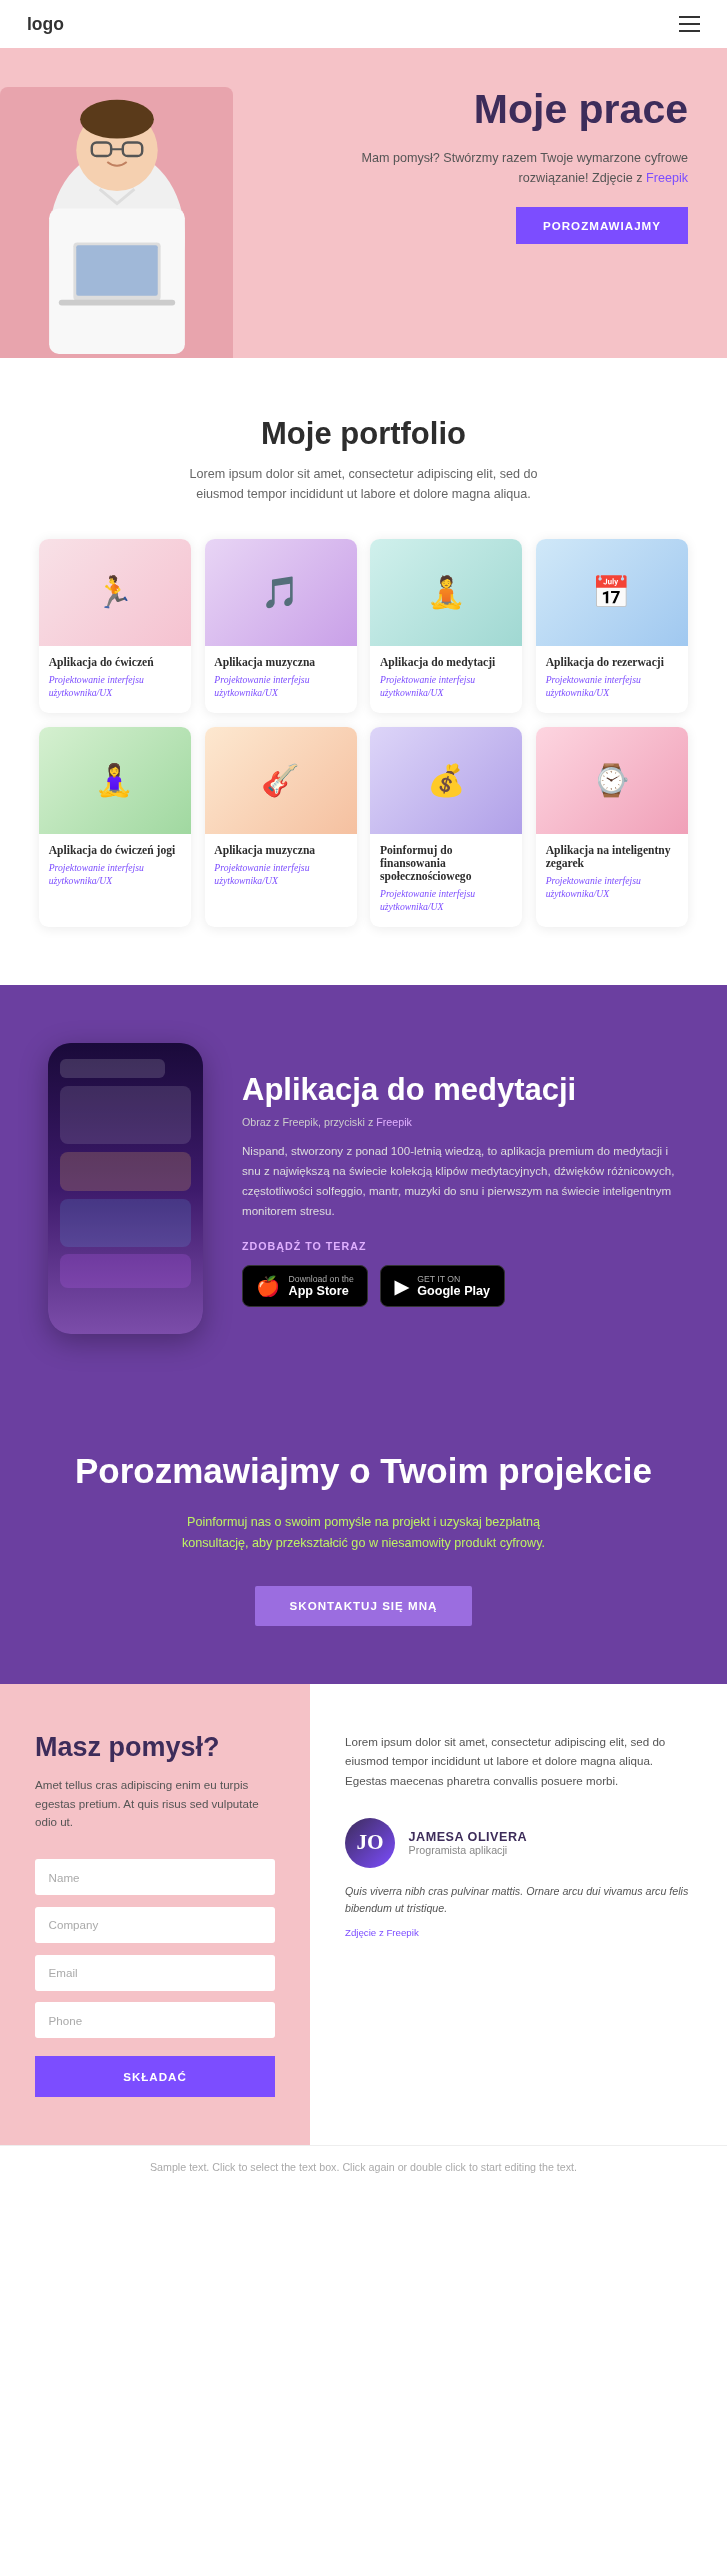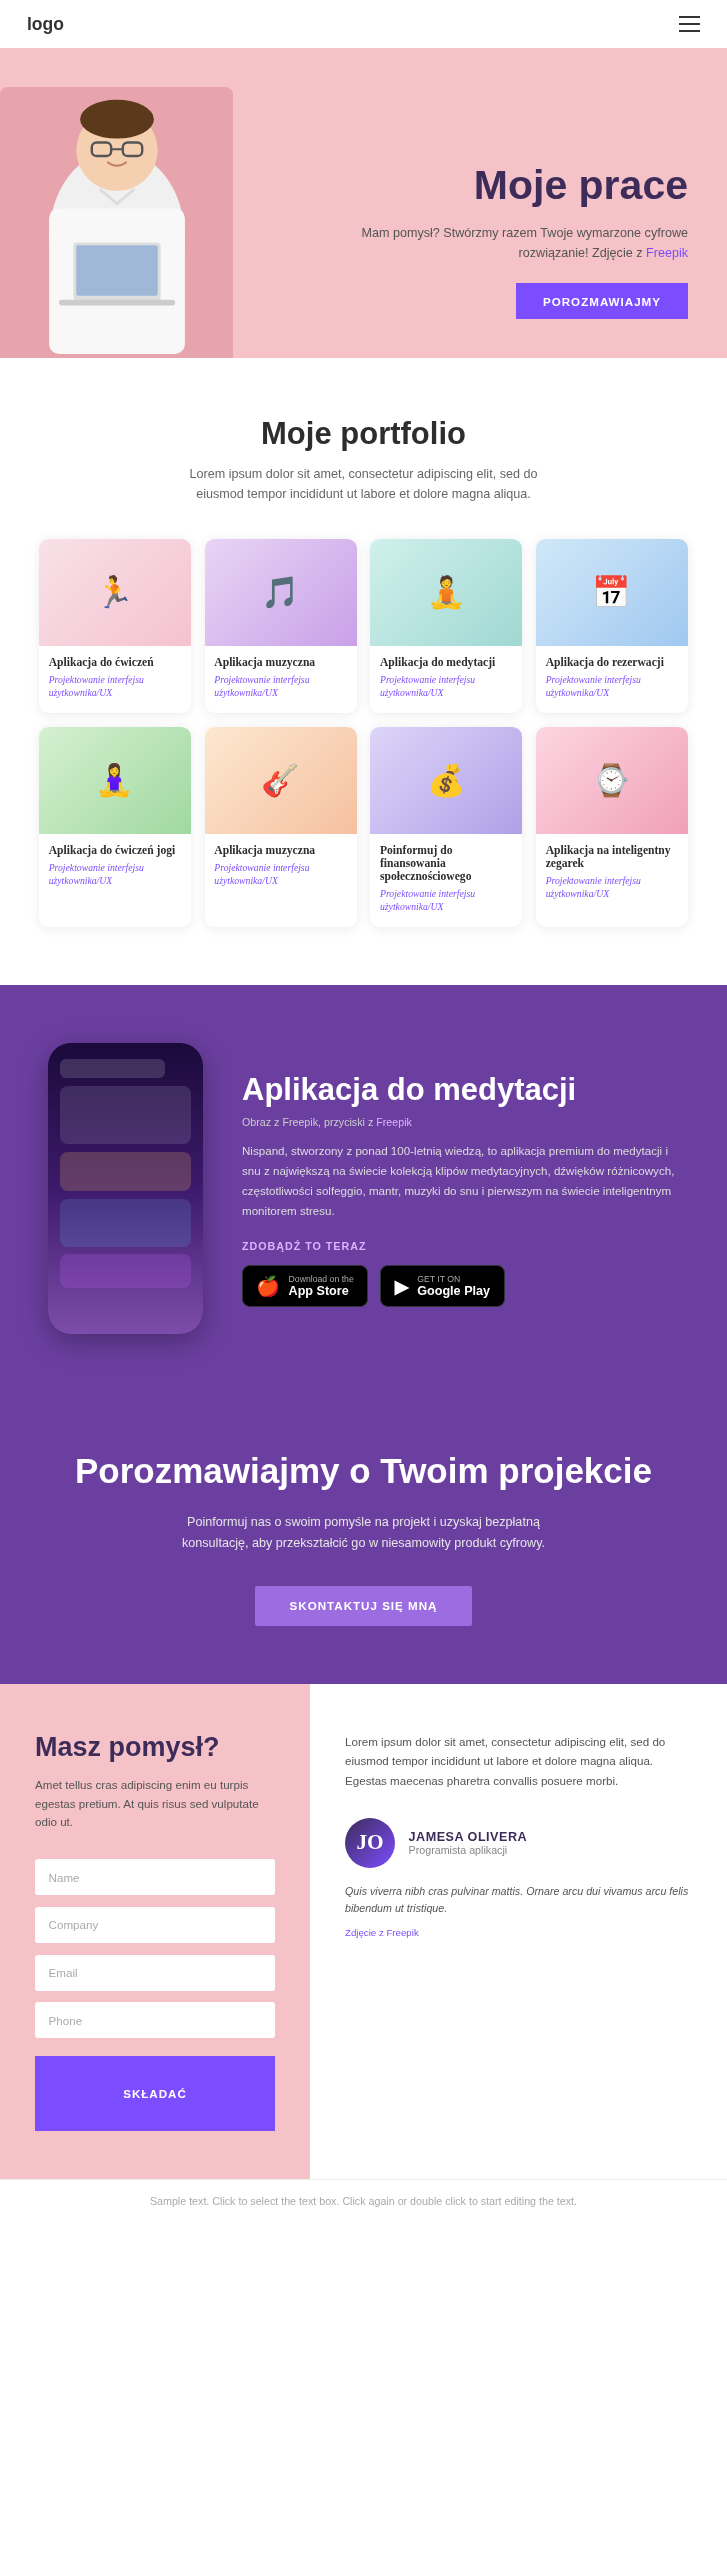--- a/index.html
+++ b/index.html
@@ -10,21 +10,21 @@
       display: flex; justify-content: space-between; align-items: center;
       padding: 13.6px 27px; background: #fff;
     }
     .logo { font-size: 17.5px; font-weight: 700; color: #333; }
     .hamburger { display: flex; flex-direction: column; gap: 4.8px; cursor: pointer; }
     .hamburger span { width: 21.3px; height: 1.9px; background: #333; display: block; }
 
     
     .hero {
       background: #f5c2c7;
-      display: flex; align-items: flex-end; justify-content: space-between;
+      display: flex; justify-content: space-between;
       padding: 39px 39px 0 0; min-height: 291px; position: relative; overflow: hidden;
     }
     .hero-image {
       width: 252px; align-self: flex-end;
       background: linear-gradient(180deg, transparent 0%, #f5c2c7 100%);
       display: flex; align-items: flex-end;
     }
     .hero-image-placeholder {
       width: 233px; height: 271px;
       background: #e8a4ad;
@@ -111,41 +111,41 @@
     .store-btn-icon { font-size: 19.4px; }
     .store-btn-text { display: flex; flex-direction: column; }
     .store-btn-small { font-size: 8.7px; color: #aaa; }
     .store-btn-big { font-size: 12.6px; font-weight: 700; }
 
     
     .contact-section {
       background: #6b3fa0; padding: 58px 39px; text-align: center;
     }
     .contact-title { font-size: 35px; font-weight: 800; color: #fff; margin-bottom: 19.4px; line-height: 1.2; }
-    .contact-desc { font-size: 12.6px; color: #e5e5e5; max-width: 368px; margin: 0 auto 31px; line-height: 1.7; }
+    .contact-desc { font-size: 12.6px; color: #bef264; max-width: 368px; margin: 0 auto 31px; line-height: 1.7; }
     .contact-btn {
       background: #9b6de0; color: #fff; border: none; padding: 13.6px 35px;
       font-size: 11.6px; font-weight: 700; letter-spacing: 1px; cursor: pointer;
       text-transform: uppercase; border-radius: 1.9px;
     }
 
     
     .form-section { display: flex; background: #fff; }
     .form-left { background: #f5c2c7; padding: 48px 35px; width: 310px; flex-shrink: 0; }
     .form-title { font-size: 27px; font-weight: 800; color: #3d2c5a; margin-bottom: 13.6px; }
     .form-desc { font-size: 11.6px; color: #555; line-height: 1.6; margin-bottom: 27px; }
     .form-input {
       width: 100%; padding: 11.6px 13.6px; border: none; border-radius: 2.9px;
       margin-bottom: 11.6px; font-size: 11.6px; color: #333; background: #fff;
       outline: none;
     }
     .form-input::placeholder { color: #aaa; }
     .form-submit {
       width: 100%; background: #7c4dff; color: #fff; border: none;
-      padding: 31px; font-size: 11.6px; font-weight: 700; letter-spacing: 1px;
+      padding: 14px; font-size: 11.6px; font-weight: 700; letter-spacing: 1px;
       cursor: pointer; text-transform: uppercase; margin-top: 5.8px;
     }
 
     .form-right { padding: 48px 35px; flex: 1; }
     .form-right-text { font-size: 11.6px; color: #555; line-height: 1.7; margin-bottom: 27px; }
     .testimonial { display: flex; align-items: center; gap: 13.6px; margin-bottom: 15.5px; }
     .testimonial-avatar {
       width: 50px; height: 50px; border-radius: 50%;
       background: linear-gradient(135deg, #3d2c5a, #7c4dff);
       display: flex; align-items: center; justify-content: center;

